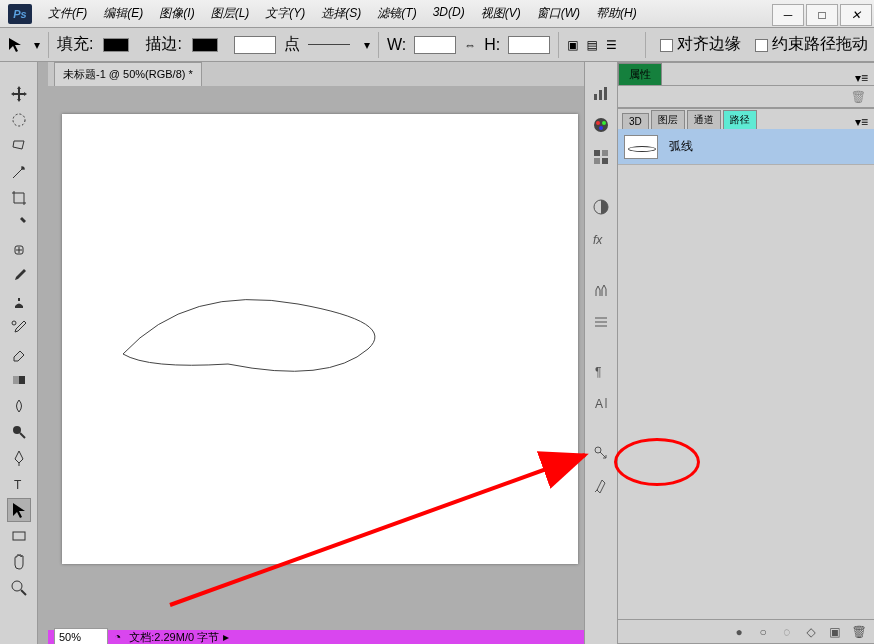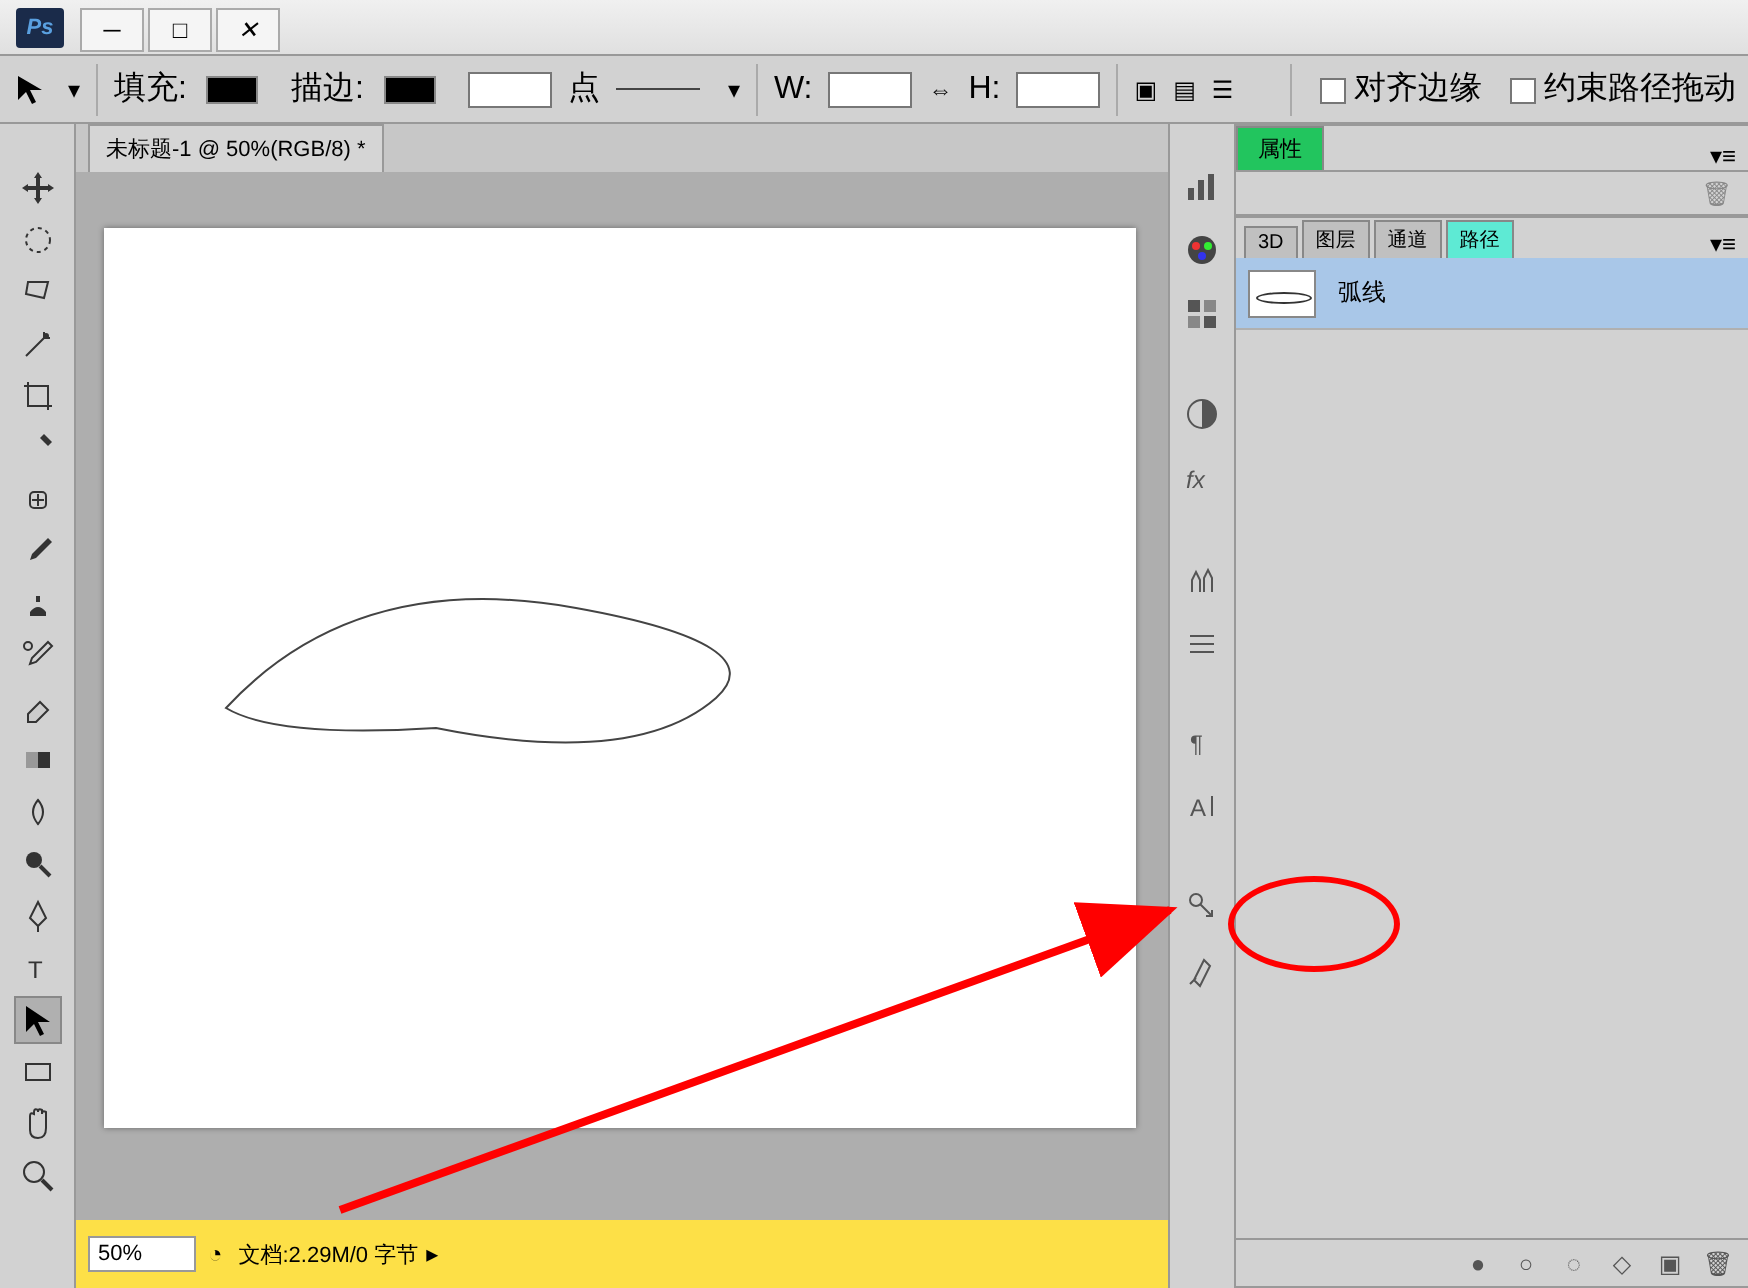--- a/index.html
+++ b/index.html
@@ -27,40 +27,40 @@
 
 .main { position: absolute; top: 62px; left: 0; right: 0; bottom: 0; display: flex; }
 
 
 .left-col { width: 38px; background: #d2d2d2; border-right: 1px solid #999; display: flex; flex-direction: column; align-items: center; padding-top: 20px; }
 .tool-btn { width: 24px; height: 24px; display: flex; align-items: center; justify-content: center; margin-bottom: 2px; border: 1px solid transparent; }
 .tool-btn.active { background: #b0b0b0; border: 1px solid #888; }
 .tool-svg { width: 18px; height: 18px; }
 
 
-.doc-area { flex: 1; display: flex; flex-direction: column; background: #aeaeae; }
+.doc-area { flex: 1; display: flex; flex-direction: column; background: #aeaeae; padding-left: 10px; }
 .doc-tab-bar { height: 24px; background: #c7c7c7; display: flex; align-items: center; padding-left: 6px; }
 .doc-tab { padding: 4px 8px; background: #d5d5d5; border: 1px solid #999; border-bottom: none; font-size: 11px; }
 .canvas-wrap { flex: 1; position: relative; overflow: hidden; }
 .canvas { position: absolute; left: 14px; top: 28px; width: 516px; height: 450px; background: #fff; box-shadow: 0 0 3px rgba(0,0,0,0.4); }
 .arc-path { position: absolute; left: 56px; top: 180px; }
-.status-bar { height: 34px; background: #fde047; display: flex; align-items: center; }
+.status-bar { height: 14px; background: #d946ef; display: flex; align-items: center; }
 .zoom-box { width: 54px; height: 18px; border: 1px solid #999; background: #fff; margin: 0 6px; padding-left: 4px; font-size: 11px; display: flex; align-items: center; }
 .doc-info { font-size: 11px; padding-left: 8px; }
 
 
 .right-dock { width: 290px; display: flex; }
 .dock-col { width: 34px; background: #d2d2d2; border-left: 1px solid #999; border-right: 1px solid #999; display: flex; flex-direction: column; align-items: center; padding-top: 20px; gap: 10px; }
 .dock-icn { width: 22px; height: 22px; display: flex; align-items: center; justify-content: center; }
 .dock-sep { width: 100%; height: 8px; }
 .panels { flex: 1; display: flex; flex-direction: column; background: #d2d2d2; }
 .panel { border-top: 1px solid #999; border-bottom: 1px solid #999; display: flex; flex-direction: column; }
 .panel-tab-row { display: flex; height: 22px; align-items: flex-end; }
 .panel-tab { padding: 3px 10px; background: #c0c0c0; border: 1px solid #888; border-bottom: none; font-size: 11px; margin-right: 2px; }
-.panel-tab.active { background: #22c55e; }
+.panel-tab.active { background: #15803d; }
 .panel-menu { margin-left: auto; padding-right: 6px; }
 .panel-body { flex: 1; background: #d2d2d2; }
 .props-body { height: 310px; padding: 8px; font-size: 11px; }
 .props-foot { height: 22px; border-top: 1px solid #999; display: flex; justify-content: flex-end; align-items: center; padding-right: 8px; color: #888; }
 .paths-body { height: 160px; }
 .paths-tabs { display: flex; height: 20px; align-items: flex-end; margin-left: 4px; }
 .ptab { padding: 2px 6px; font-size: 10px; background: #c0c0c0; border: 1px solid #888; border-bottom: none; margin-right: 2px; }
 .ptab.active { background: #5eead4; }
 .path-item-row { height: 36px; background: #a9c7e8; display: flex; align-items: center; padding-left: 6px; gap: 11px; border-bottom: 1px solid #b0b0b0; }
 .path-thumb { width: 34px; height: 24px; background: #fff; border: 1px solid #888; position: relative; }
@@ -72,20 +72,33 @@
 .red-arrow { position: absolute; pointer-events: none; }
 .red-ellipse { position: absolute; pointer-events: none; border: 3px solid #f00; border-radius: 50%; }
 
 .label { font-size: 16px; }
 </style>
 </head>
 <body>
 
 <div class="titlebar">
   <div class="ps-logo">Ps</div>
+  <div class="menu-items">
+    <div class="menu-item">文件(F)</div>
+    <div class="menu-item">编辑(E)</div>
+    <div class="menu-item">图像(I)</div>
+    <div class="menu-item">图层(L)</div>
+    <div class="menu-item">文字(Y)</div>
+    <div class="menu-item">选择(S)</div>
+    <div class="menu-item">滤镜(T)</div>
+    <div class="menu-item">3D(D)</div>
+    <div class="menu-item">视图(V)</div>
+    <div class="menu-item">窗口(W)</div>
+    <div class="menu-item">帮助(H)</div>
+  </div>
   <div class="window-controls">
     <div class="winbtn">─</div>
     <div class="winbtn">□</div>
     <div class="winbtn">✕</div>
   </div>
 </div>
 
 <div class="options-bar">
   <div class="options-icon">
     <svg class="tool-svg" viewBox="0 0 18 18">

